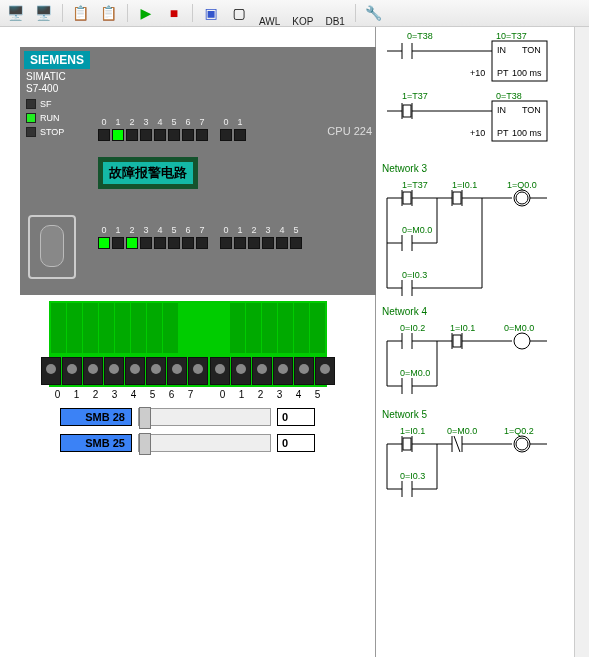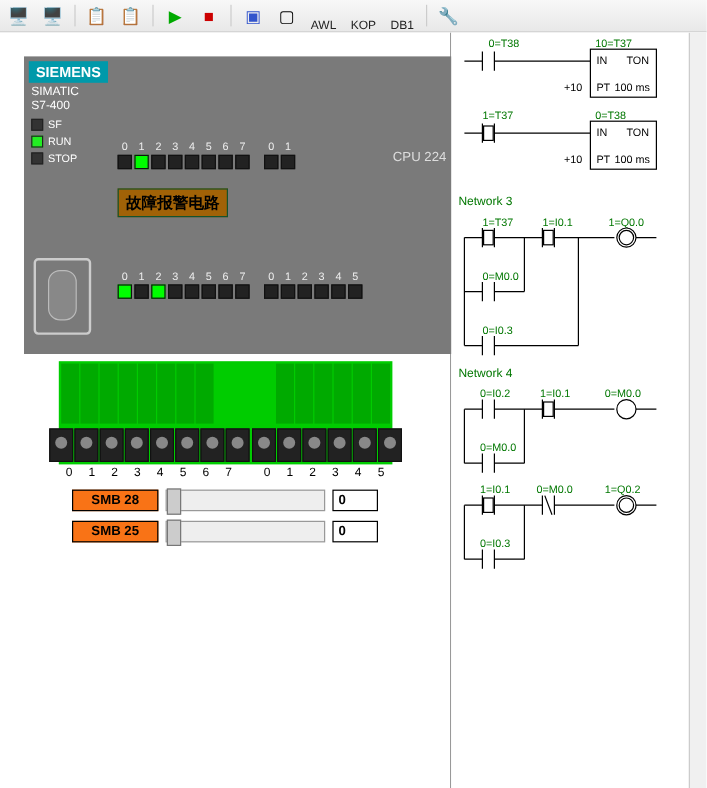--- a/index.html
+++ b/index.html
@@ -113,26 +113,26 @@
   .cpu-label {
     position: absolute;
     top: 78px; right: 12px;
     font-size: 11px;
     color: #ddd;
     margin-left: 40px;
   }
   .chinese-label {
     position: absolute;
     top: 110px; left: 78px;
-    background: #a16207;
+    background: #14b8a6;
     color: #000;
     padding: 2px 6px;
     font-size: 13px;
     font-weight: bold;
-    border: 1px solid #14532d;
+    border: 5px solid #14532d;
   }
   .db9 {
     position: absolute;
     left: 8px; top: 168px;
     width: 44px; height: 60px;
     border: 2px solid #ccc;
     border-radius: 4px;
   }
   .db9::before {
     content:"";
@@ -195,23 +195,23 @@
     align-items: center;
     gap: 6px;
     margin-top: 8px;
     padding: 0 40px;
   }
   .smb-label {
     border: 1px solid #000;
     padding: 2px 6px;
     font-size: 11px;
     font-weight: bold;
-    background: #f97316;
+    background: #3b82f6;
     width: 58px;
-    text-align: center;
+    text-align: right;
   }
   .slider-track {
     flex: 1;
     height: 16px;
     background: #eee;
     border: 1px solid #999;
     position: relative;
   }
   .slider-thumb {
     position:absolute;
@@ -531,20 +531,21 @@
         <line x1="148" y1="20" x2="165" y2="20"></line>
         <text x="18" y="55" class="comp-lbl">0=M0.0</text>
         <line x1="5" y1="65" x2="20" y2="65"></line>
           <line x1="20" y1="57" x2="20" y2="73"></line>
           <line x1="30" y1="57" x2="30" y2="73"></line>
         <line x1="30" y1="65" x2="55" y2="65"></line>
           <line x1="55" y1="65" x2="55" y2="20"></line>
       </g>
     </svg>
 
+    <div class="net-title">Network 5</div>
     <svg class="lad-svg" width="180" height="80">
       <g class="rung">
         <line x1="5" y1="20" x2="5" y2="65"></line>
         <text x="18" y="10" class="comp-lbl">1=I0.1</text>
         <line x1="5" y1="20" x2="20" y2="20"></line>
           <line x1="20" y1="12" x2="20" y2="28"></line>
           <line x1="30" y1="12" x2="30" y2="28"></line>
         <rect x="21" y="14" width="8" height="12" class="contact-closed"></rect>
         <line x1="30" y1="20" x2="70" y2="20"></line>
         <text x="65" y="10" class="comp-lbl">0=M0.0</text>

